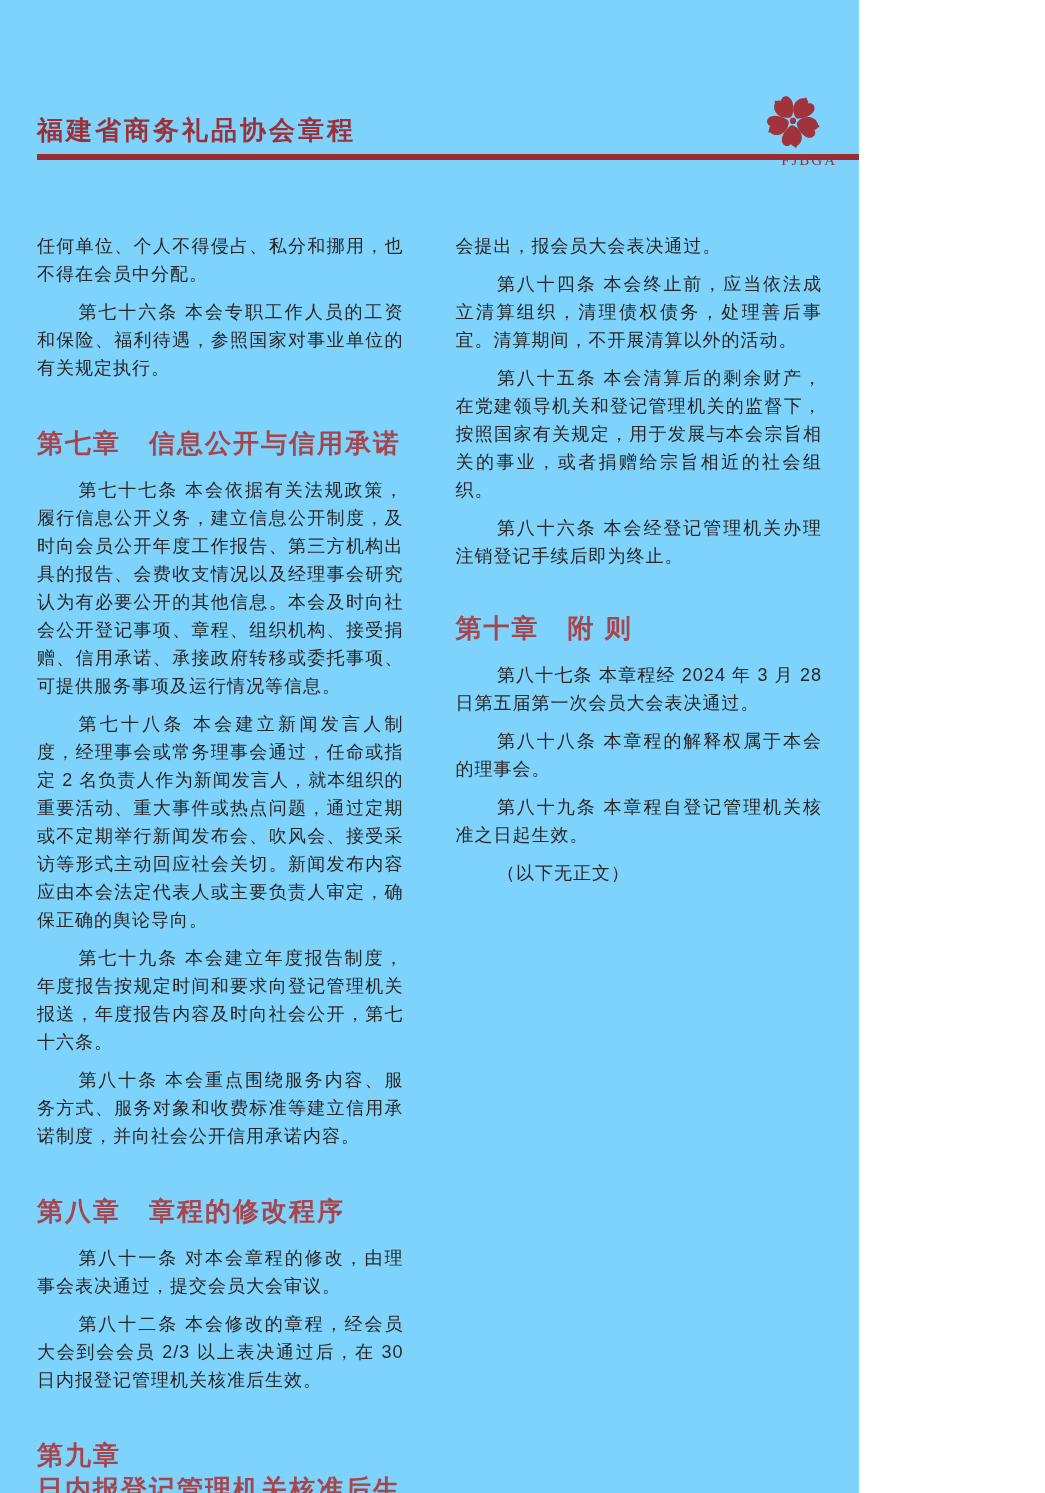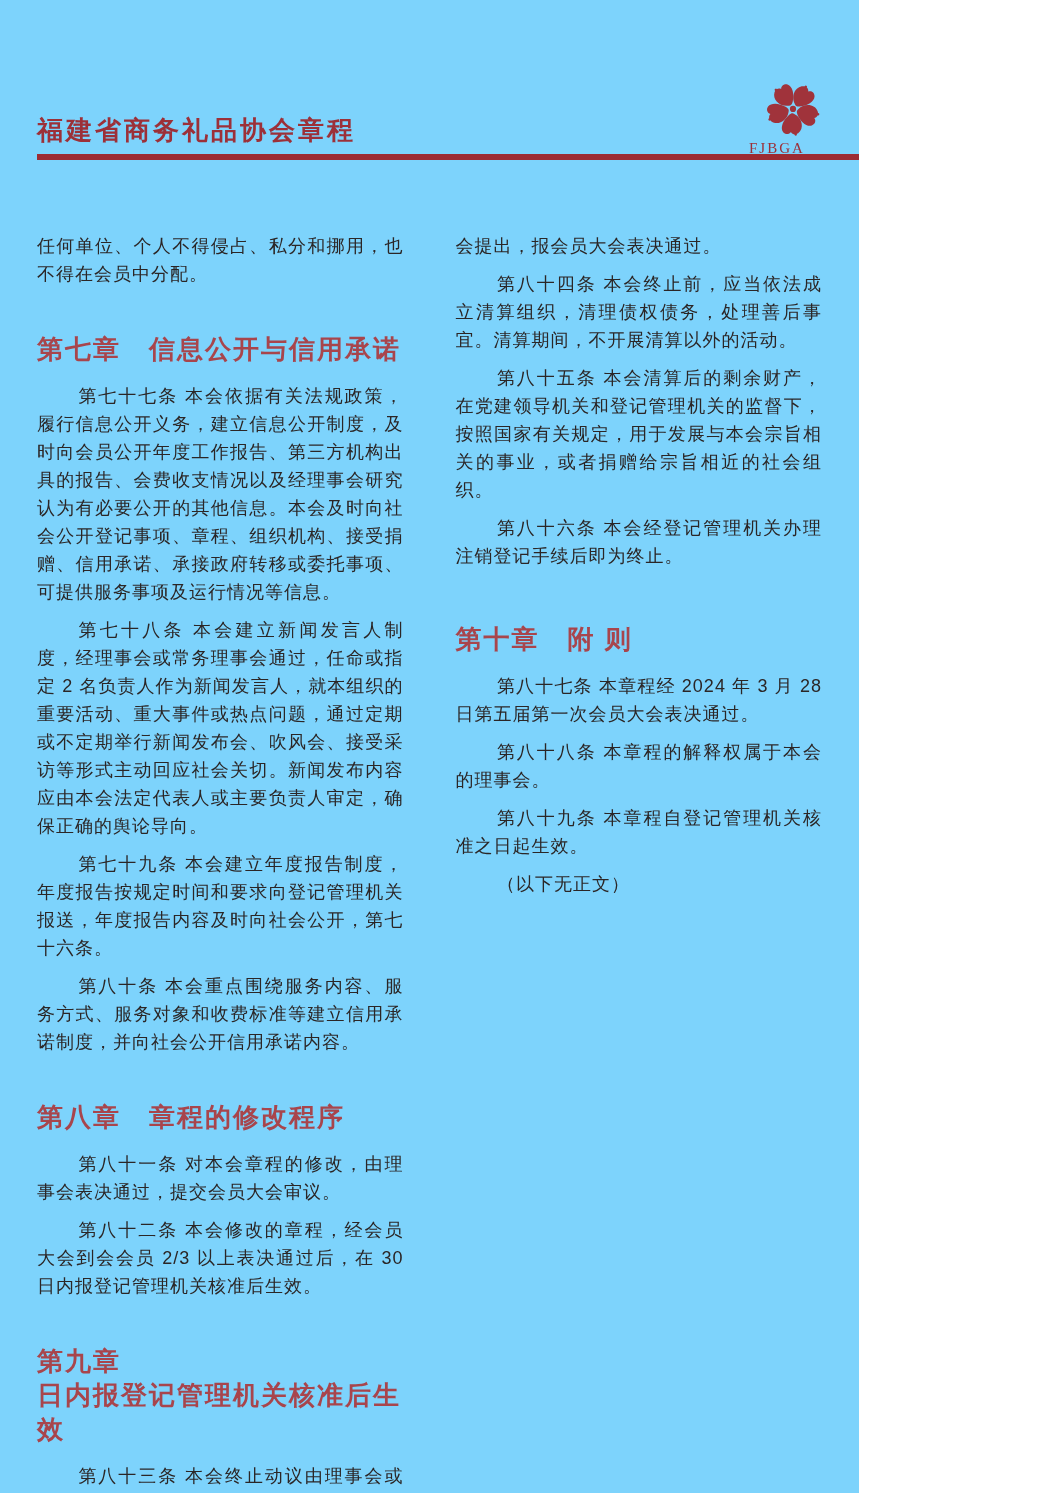--- a/index.html
+++ b/index.html
@@ -24,24 +24,24 @@
     color: #9c3038;
   }
   .header-rule {
     width: 918px;
     height: 6px;
     background: #9c2b33;
     margin-top: 6px;
   }
   .logo {
     position: absolute;
-    top: 78px;
+    top: 90px;
     right: 22px;
     width: 88px;
-    text-align: left;
+    text-align: right;
   }
   .logo svg { display: block; margin: 0 auto; }
   .logo-text {
     display: block;
     margin-top: 2px;
     font-family: "Liberation Serif", "DejaVu Serif", serif;
     font-size: 15px;
     letter-spacing: 2px;
     color: #9c3038;
   }
@@ -68,21 +68,21 @@
   h2.chapter-heading {
     margin: 44px 0 16px 0;
     font-size: 26px;
     line-height: 34px;
     font-weight: bold;
     letter-spacing: 2px;
     color: #a8454c;
     text-align: left;
     white-space: pre-line;
   }
-  h2.gap-above { margin-top: 52px; }
+  h2.gap-above { margin-top: 41px; }
 </style>
 </head>
 <body>
 
 <div class="page">
 
   <div class="header">
     <h1 class="page-title">福建省商务礼品协会章程</h1>
     <div class="header-rule"></div>
   </div>
@@ -108,20 +108,21 @@
           </g>
         </g>
       </svg>
     </span>
     <span class="logo-text">FJBGA</span>
   </div>
 
   <div class="columns">
     <section class="col">
         <p class="body-paragraph">任何单位、个人不得侵占、私分和挪用，也不得在会员中分配。</p>
+        <p class="body-paragraph indent">第七十六条 本会专职工作人员的工资和保险、福利待遇，参照国家对事业单位的有关规定执行。</p>
         <h2 class="chapter-heading">第七章　信息公开与信用承诺</h2>
         <p class="body-paragraph indent">第七十七条 本会依据有关法规政策，履行信息公开义务，建立信息公开制度，及时向会员公开年度工作报告、第三方机构出具的报告、会费收支情况以及经理事会研究认为有必要公开的其他信息。本会及时向社会公开登记事项、章程、组织机构、接受捐赠、信用承诺、承接政府转移或委托事项、可提供服务事项及运行情况等信息。</p>
         <p class="body-paragraph indent">第七十八条 本会建立新闻发言人制度，经理事会或常务理事会通过，任命或指定 2 名负责人作为新闻发言人，就本组织的重要活动、重大事件或热点问题，通过定期或不定期举行新闻发布会、吹风会、接受采访等形式主动回应社会关切。新闻发布内容应由本会法定代表人或主要负责人审定，确保正确的舆论导向。</p>
         <p class="body-paragraph indent">第七十九条 本会建立年度报告制度，年度报告按规定时间和要求向登记管理机关报送，年度报告内容及时向社会公开，第七十六条。</p>
         <p class="body-paragraph indent">第八十条 本会重点围绕服务内容、服务方式、服务对象和收费标准等建立信用承诺制度，并向社会公开信用承诺内容。</p>
         <h2 class="chapter-heading">第八章　章程的修改程序</h2>
         <p class="body-paragraph indent">第八十一条 对本会章程的修改，由理事会表决通过，提交会员大会审议。</p>
         <p class="body-paragraph indent">第八十二条 本会修改的章程，经会员大会到会会员 2/3 以上表决通过后，在 30 日内报登记管理机关核准后生效。</p>
         <h2 class="chapter-heading">第九章
 日内报登记管理机关核准后生效</h2>

